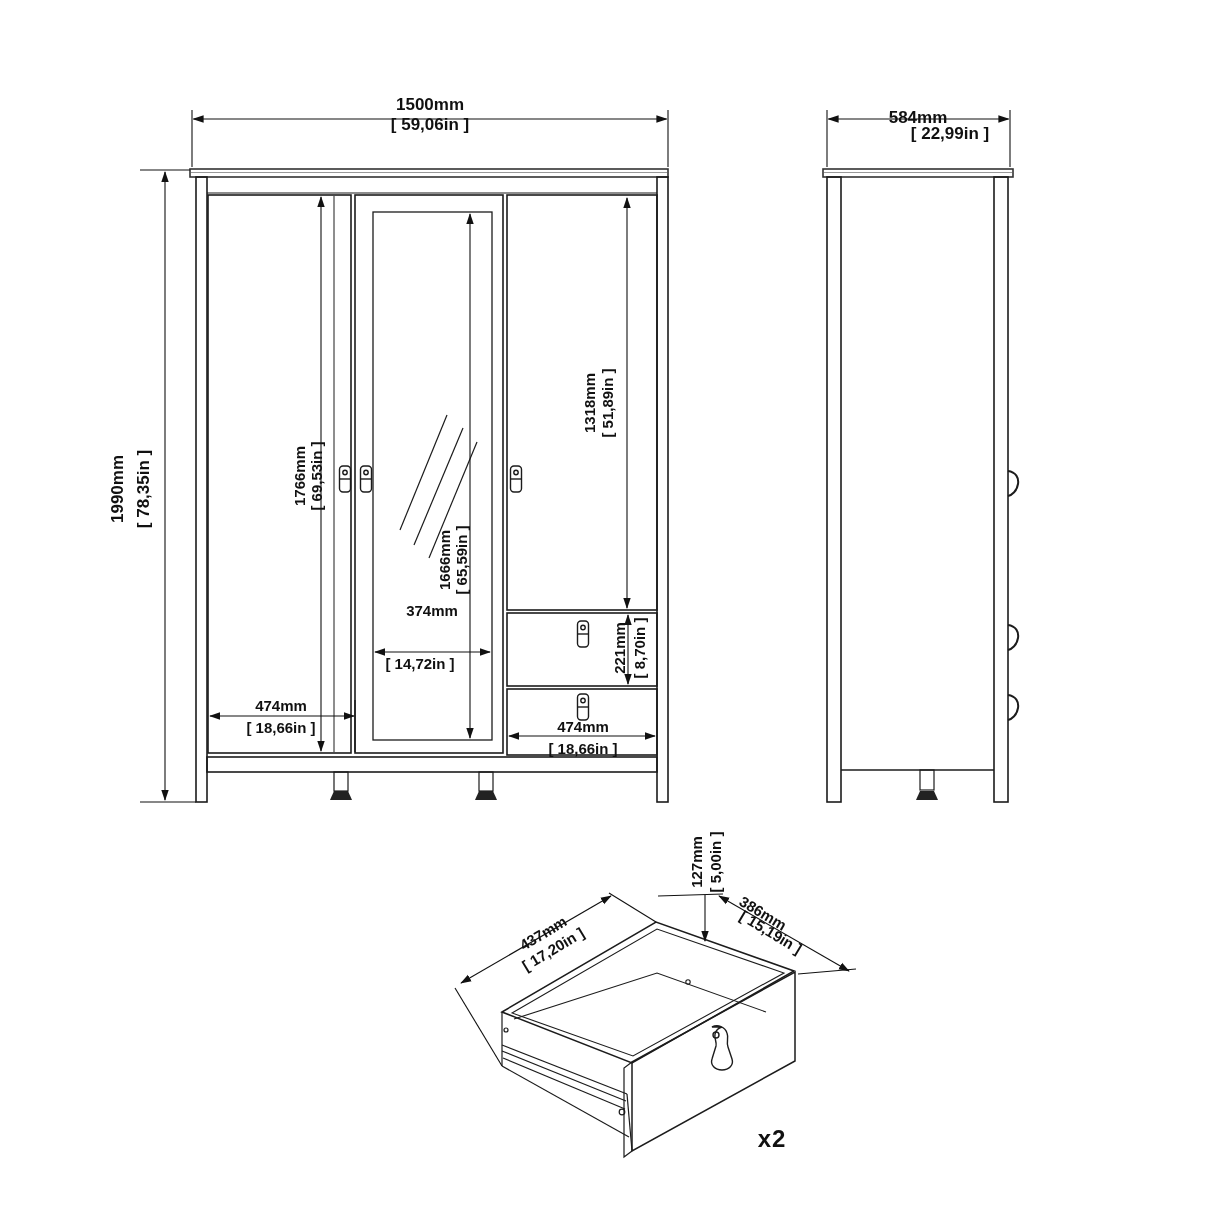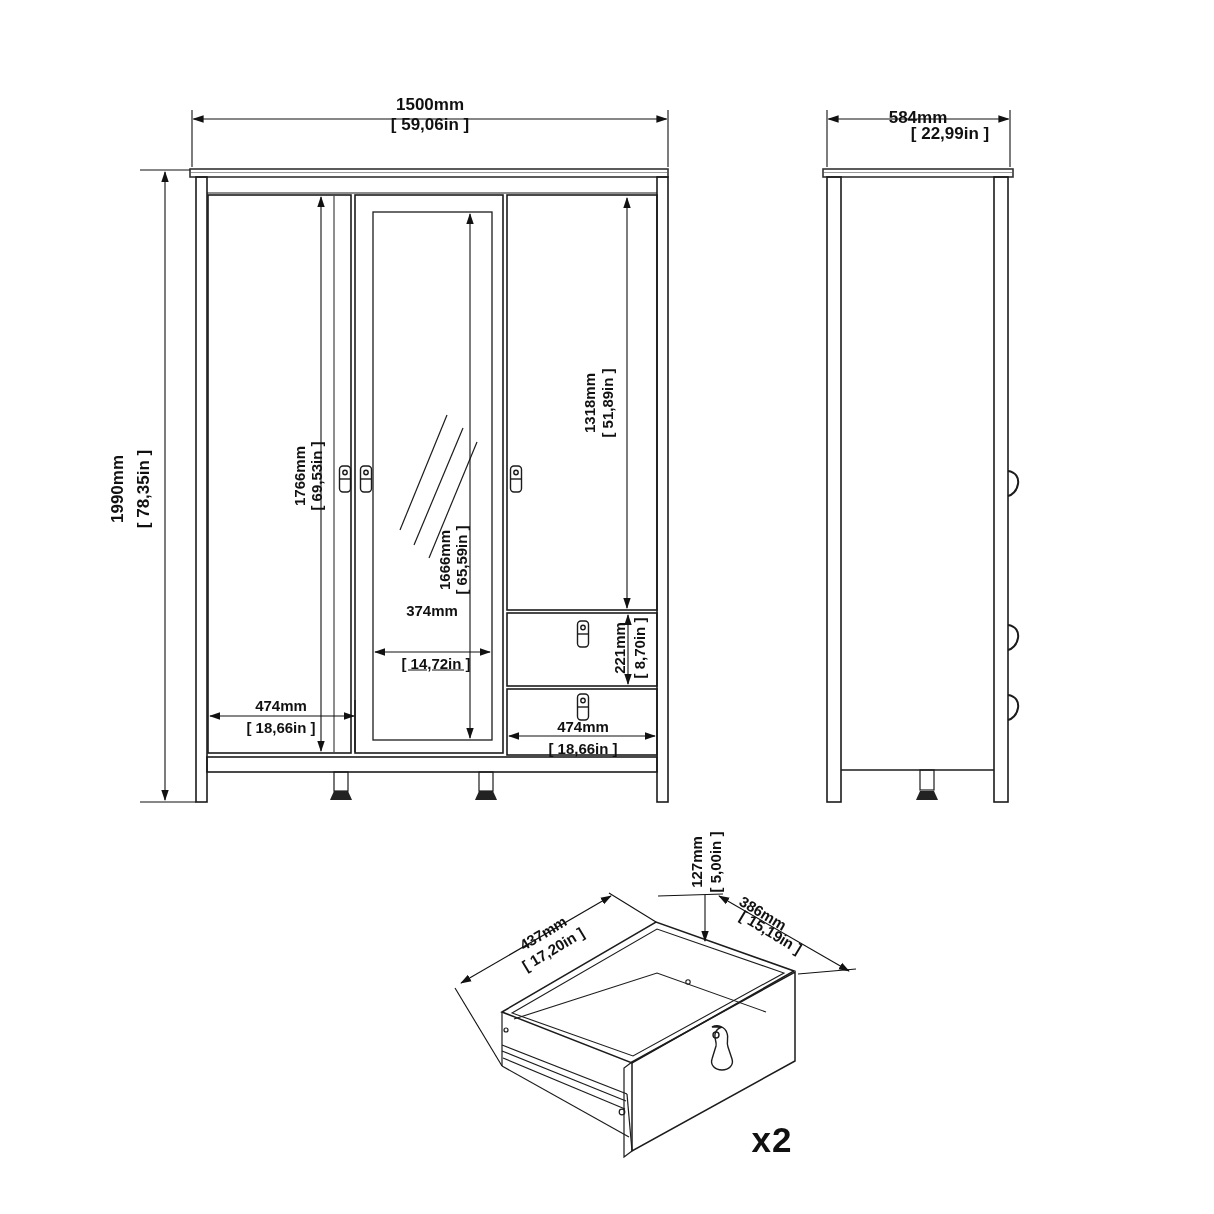--- a/index.html
+++ b/index.html
@@ -5,21 +5,21 @@
   html,body{margin:0;padding:0;background:#fff;}
   #canvas{position:relative;width:1214px;height:1214px;background:#ffffff;overflow:hidden;
           font-family:"Liberation Sans",sans-serif;}
   #art{position:absolute;left:0;top:0;}
   .lbl{position:absolute;font-weight:bold;font-size:15px;color:#111;white-space:nowrap;
        transform:translate(-50%,-50%);line-height:1;}
   .big{font-size:17px;}
   .v{transform:translate(-50%,-50%) rotate(-90deg);}
   .r30n{transform:translate(-50%,-50%) rotate(-31deg);}
   .r30p{transform:translate(-50%,-50%) rotate(31deg);}
-  .qty{font-size:35px;letter-spacing:1px;}
+  .qty{font-size:24px;letter-spacing:1px;}
 </style>
 </head>
 <body>
 
 <div id="canvas">
 
 <svg id="art" width="1214" height="1214" viewBox="0 0 1214 1214">
   <defs>
     <marker id="arr" viewBox="0 0 10 10" refX="9.2" refY="5" markerWidth="10" markerHeight="10" orient="auto-start-reverse">
       <path d="M0,1.6 L10,5 L0,8.4 Z" fill="#111"></path>
@@ -196,21 +196,21 @@
   <span class="lbl v" style="left:444px;top:560px;">1666mm</span>
   <span class="lbl v" style="left:461px;top:560px;">[ 65,59in ]</span>
 
   <span class="lbl v" style="left:589px;top:403px;">1318mm</span>
   <span class="lbl v" style="left:607px;top:403px;">[ 51,89in ]</span>
 
   <span class="lbl v" style="left:619px;top:648px;">221mm</span>
   <span class="lbl v" style="left:639px;top:648px;">[ 8,70in ]</span>
 
   <span class="lbl" style="left:432px;top:610px;">374mm</span>
-  <span class="lbl" style="left:436px;top:663px;text-decoration:underline;">[ 14,72in ]</span>
+  <span class="lbl" style="left:420px;top:663px;">[ 14,72in ]</span>
 
   <span class="lbl" style="left:281px;top:705px;">474mm</span>
   <span class="lbl" style="left:281px;top:727px;">[ 18,66in ]</span>
 
   <span class="lbl" style="left:583px;top:726px;">474mm</span>
   <span class="lbl" style="left:583px;top:748px;">[ 18,66in ]</span>
 
   <span class="lbl big" style="left:918px;top:117px;">584mm</span>
   <span class="lbl big" style="left:950px;top:133px;">[ 22,99in ]</span>
 

